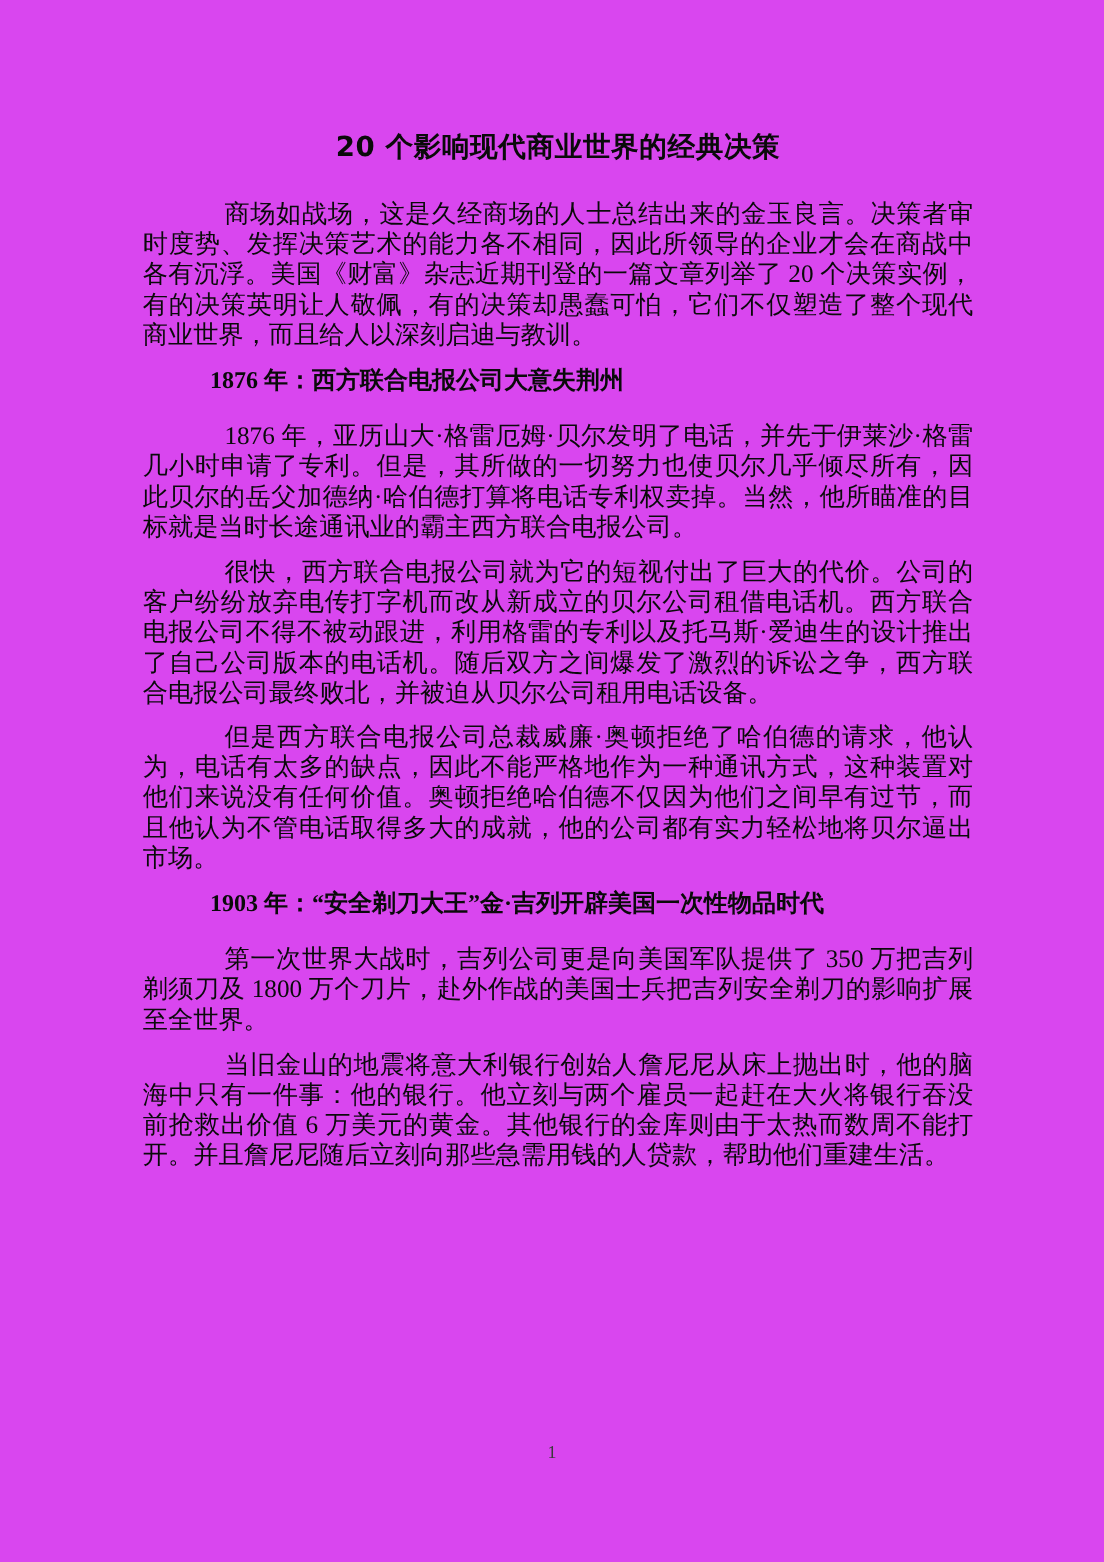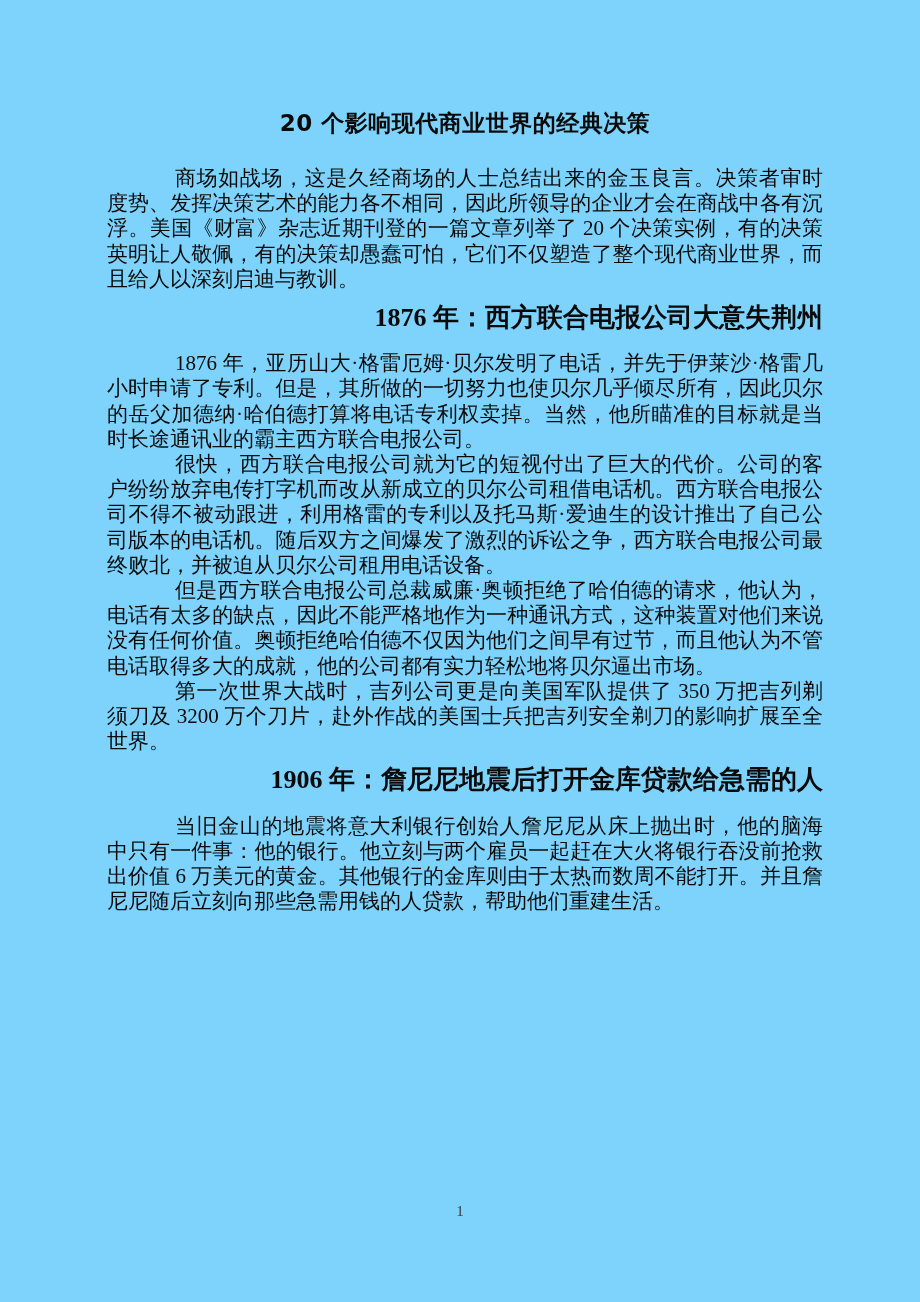--- a/index.html
+++ b/index.html
@@ -4,56 +4,55 @@
 <style>
   html, body {
     margin: 0;
     padding: 0;
     background: #ffffff;
   }
   .page {
     position: relative;
     width: 920px;
     height: 1302px;
-    background: #7dd3fc;
+    background: #d946ef;
     overflow: hidden;
     color: #0a0a0a;
     font-family: "Liberation Serif", "DejaVu Serif", serif;
   }
   .content {
     position: absolute;
     left: 107px;
     top: 110px;
     width: 716px;
   }
   .doc-title {
     margin: 0 0 30px 0;
     font-family: "DejaVu Sans", "Liberation Sans", sans-serif;
     font-weight: bold;
     font-size: 23px;
     line-height: 26px;
     text-align: center;
     letter-spacing: 0.5px;
   }
   .para {
-    margin: 0;
+    margin: 12px;
     font-size: 21px;
     line-height: 25.2px;
     text-align: justify;
     text-align-last: left;
     text-indent: 68px;
     word-break: break-all;
   }
   .heading {
     margin: 13px 0 21px 0;
-    font-size: 26px;
+    font-size: 20px;
     line-height: 25.2px;
     font-weight: bold;
     text-indent: 68px;
-    text-align: right;
   }
   .page-number {
     position: absolute;
     left: 0;
     right: 0;
     top: 1202px;
     text-align: center;
     font-size: 15px;
     line-height: 18px;
     color: #3a3a3a;
@@ -70,26 +69,26 @@
     <p class="para">商场如战场，这是久经商场的人士总结出来的金玉良言。决策者审时度势、发挥决策艺术的能力各不相同，因此所领导的企业才会在商战中各有沉浮。美国《财富》杂志近期刊登的一篇文章列举了 20 个决策实例，有的决策英明让人敬佩，有的决策却愚蠢可怕，它们不仅塑造了整个现代商业世界，而且给人以深刻启迪与教训。</p>
 
     <h2 class="heading">1876 年：西方联合电报公司大意失荆州</h2>
 
     <p class="para">1876 年，亚历山大·格雷厄姆·贝尔发明了电话，并先于伊莱沙·格雷几小时申请了专利。但是，其所做的一切努力也使贝尔几乎倾尽所有，因此贝尔的岳父加德纳·哈伯德打算将电话专利权卖掉。当然，他所瞄准的目标就是当时长途通讯业的霸主西方联合电报公司。</p>
 
     <p class="para">很快，西方联合电报公司就为它的短视付出了巨大的代价。公司的客户纷纷放弃电传打字机而改从新成立的贝尔公司租借电话机。西方联合电报公司不得不被动跟进，利用格雷的专利以及托马斯·爱迪生的设计推出了自己公司版本的电话机。随后双方之间爆发了激烈的诉讼之争，西方联合电报公司最终败北，并被迫从贝尔公司租用电话设备。</p>
 
     <p class="para">但是西方联合电报公司总裁威廉·奥顿拒绝了哈伯德的请求，他认为，电话有太多的缺点，因此不能严格地作为一种通讯方式，这种装置对他们来说没有任何价值。奥顿拒绝哈伯德不仅因为他们之间早有过节，而且他认为不管电话取得多大的成就，他的公司都有实力轻松地将贝尔逼出市场。</p>
 
+    <h2 class="heading">1903 年：“安全剃刀大王”金·吉列开辟美国一次性物品时代</h2>
 
 
 
-    <p class="para">第一次世界大战时，吉列公司更是向美国军队提供了 350 万把吉列剃须刀及 3200 万个刀片，赴外作战的美国士兵把吉列安全剃刀的影响扩展至全世界。</p>
+    <p class="para">第一次世界大战时，吉列公司更是向美国军队提供了 350 万把吉列剃须刀及 1800 万个刀片，赴外作战的美国士兵把吉列安全剃刀的影响扩展至全世界。</p>
 
-    <h2 class="heading">1906 年：詹尼尼地震后打开金库贷款给急需的人</h2>
 
     <p class="para">当旧金山的地震将意大利银行创始人詹尼尼从床上抛出时，他的脑海中只有一件事：他的银行。他立刻与两个雇员一起赶在大火将银行吞没前抢救出价值 6 万美元的黄金。其他银行的金库则由于太热而数周不能打开。并且詹尼尼随后立刻向那些急需用钱的人贷款，帮助他们重建生活。</p>
 
 
   </div>
 
   <div class="page-number">1</div>
 </div>
 
 </body></html>

